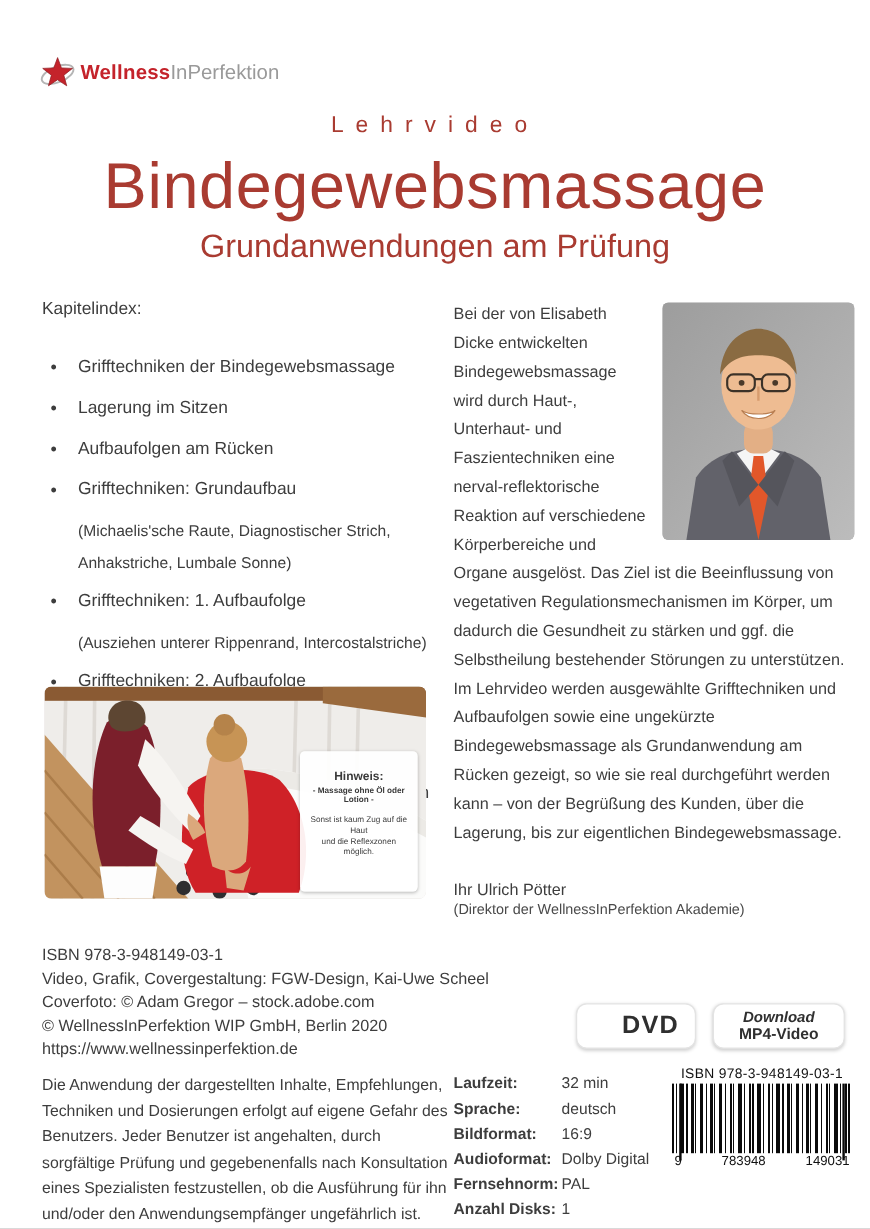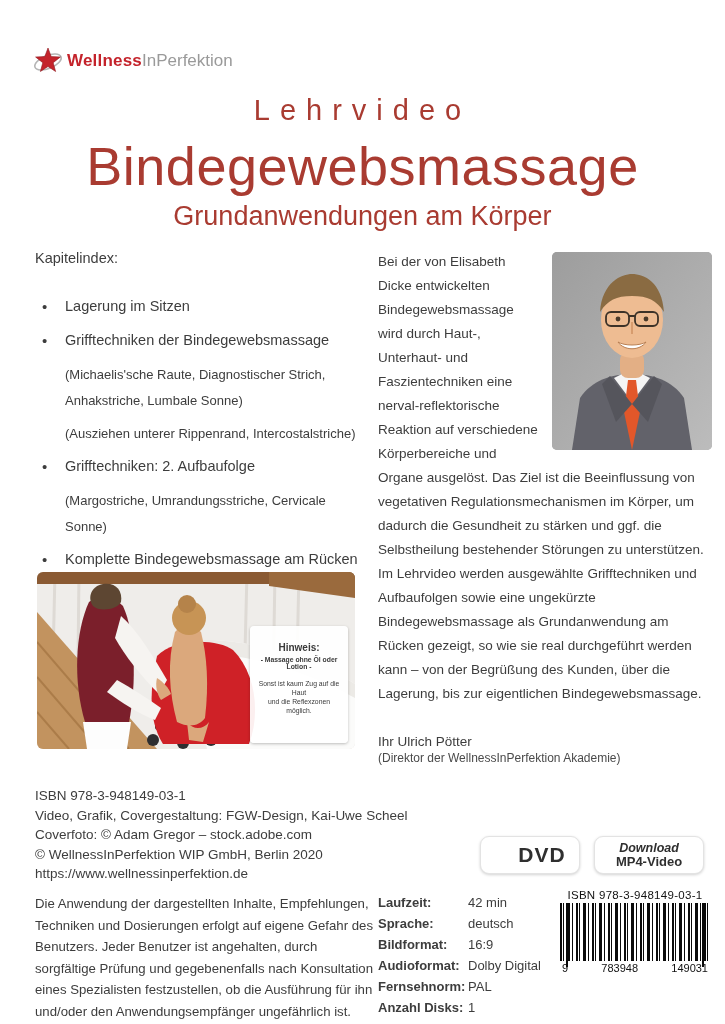--- a/index.html
+++ b/index.html
@@ -10,21 +10,21 @@
   }
 
   
   .logo { position:absolute; left:33px; top:46px; display:flex; align-items:center; }
   .logo svg { width:30px; height:30px; margin-right:4px; }
   .logo .brand-bold { font-size:17px; font-weight:bold; color:#c4232b; letter-spacing:.2px;text-align:center; }
   .logo .brand-light { font-size:17px; color:#9a9a9a; }
 
   
   .title-block { position:absolute; left:0; top:94px; width:100%; text-align:center; color:#a93b31; }
-  .kicker { font-size:29px; letter-spacing:10px; }
+  .kicker { font-size:19px; letter-spacing:10px; }
   .main-title { font-size:54px; margin-top:8px; letter-spacing:.5px; }
   .subtitle { font-size:27px; margin-top:4px; }
 
   
   .left-col { position:absolute; left:35px; top:250px; width:332px; }
   .chapters-heading { font-size:14.5px; margin-bottom:28px; }
   .chapter-item { position:relative; padding-left:30px; font-size:14.5px; line-height:25px; margin-bottom:9px; }
   .chapter-item::before { content:"•"; position:absolute; left:7px; top:0; font-size:15px; }
   .chapter-sub { padding-left:30px; font-size:13px; line-height:26px; margin-bottom:7px; white-space:pre-line; }
 
@@ -107,29 +107,32 @@
       <ellipse cx="15" cy="16" rx="14" ry="6.5" fill="none" stroke="#b5b5b5" stroke-width="1.6" transform="rotate(-22 15 16)"></ellipse>
       <polygon points="15,2 18.2,10.6 27.4,11 20.2,16.7 22.6,25.5 15,20.5 7.4,25.5 9.8,16.7 2.6,11 11.8,10.6" fill="#c4232b" stroke="#8e1a20" stroke-width="0.6"></polygon>
     </svg>
     <span class="brand-bold">Wellness</span>
       <span class="brand-light">InPerfektion</span>
   </div>
 
   <div class="title-block">
     <div class="kicker">Lehrvideo</div>
     <div class="main-title">Bindegewebsmassage</div>
-    <div class="subtitle">Grundanwendungen am Körper</div>
+    <div class="subtitle">Grundanwendungen am Prüfung</div>
   </div>
 
   <div class="left-col">
     <div class="chapters-heading">Kapitelindex:</div>
+    <div class="chapter-item">Grifftechniken der Bindegewebsmassage</div>
     <div class="chapter-item">Lagerung im Sitzen</div>
-    <div class="chapter-item">Grifftechniken der Bindegewebsmassage</div>
+    <div class="chapter-item">Aufbaufolgen am Rücken</div>
+    <div class="chapter-item">Grifftechniken: Grundaufbau</div>
     <div class="chapter-sub">(Michaelis'sche Raute, Diagnostischer Strich,
 Anhakstriche, Lumbale Sonne)</div>
+    <div class="chapter-item">Grifftechniken: 1. Aufbaufolge</div>
     <div class="chapter-sub">(Ausziehen unterer Rippenrand, Intercostalstriche)</div>
     <div class="chapter-item">Grifftechniken: 2. Aufbaufolge</div>
     <div class="chapter-sub">(Margostriche, Umrandungsstriche, Cervicale Sonne)</div>
     <div class="chapter-item">Komplette Bindegewebsmassage am Rücken</div>
   </div>
 
   <div class="right-col">
     <div class="portrait">
       <svg viewBox="0 0 160 198">
         <defs>
@@ -234,21 +237,21 @@
     <span>DVD</span>
   </div>
   <div class="badge badge-dl">
     <span class="dl1">Download</span>
     <span class="dl2">MP4-Video</span>
   </div>
 
   <div class="specs">
     <div class="spec-row">
       <span class="spec-label">Laufzeit:</span>
-      <span class="spec-value">42 min</span>
+      <span class="spec-value">32 min</span>
     </div>
     <div class="spec-row">
       <span class="spec-label">Sprache:</span>
       <span class="spec-value">deutsch</span>
     </div>
     <div class="spec-row">
       <span class="spec-label">Bildformat:</span>
       <span class="spec-value">16:9</span>
     </div>
     <div class="spec-row">

